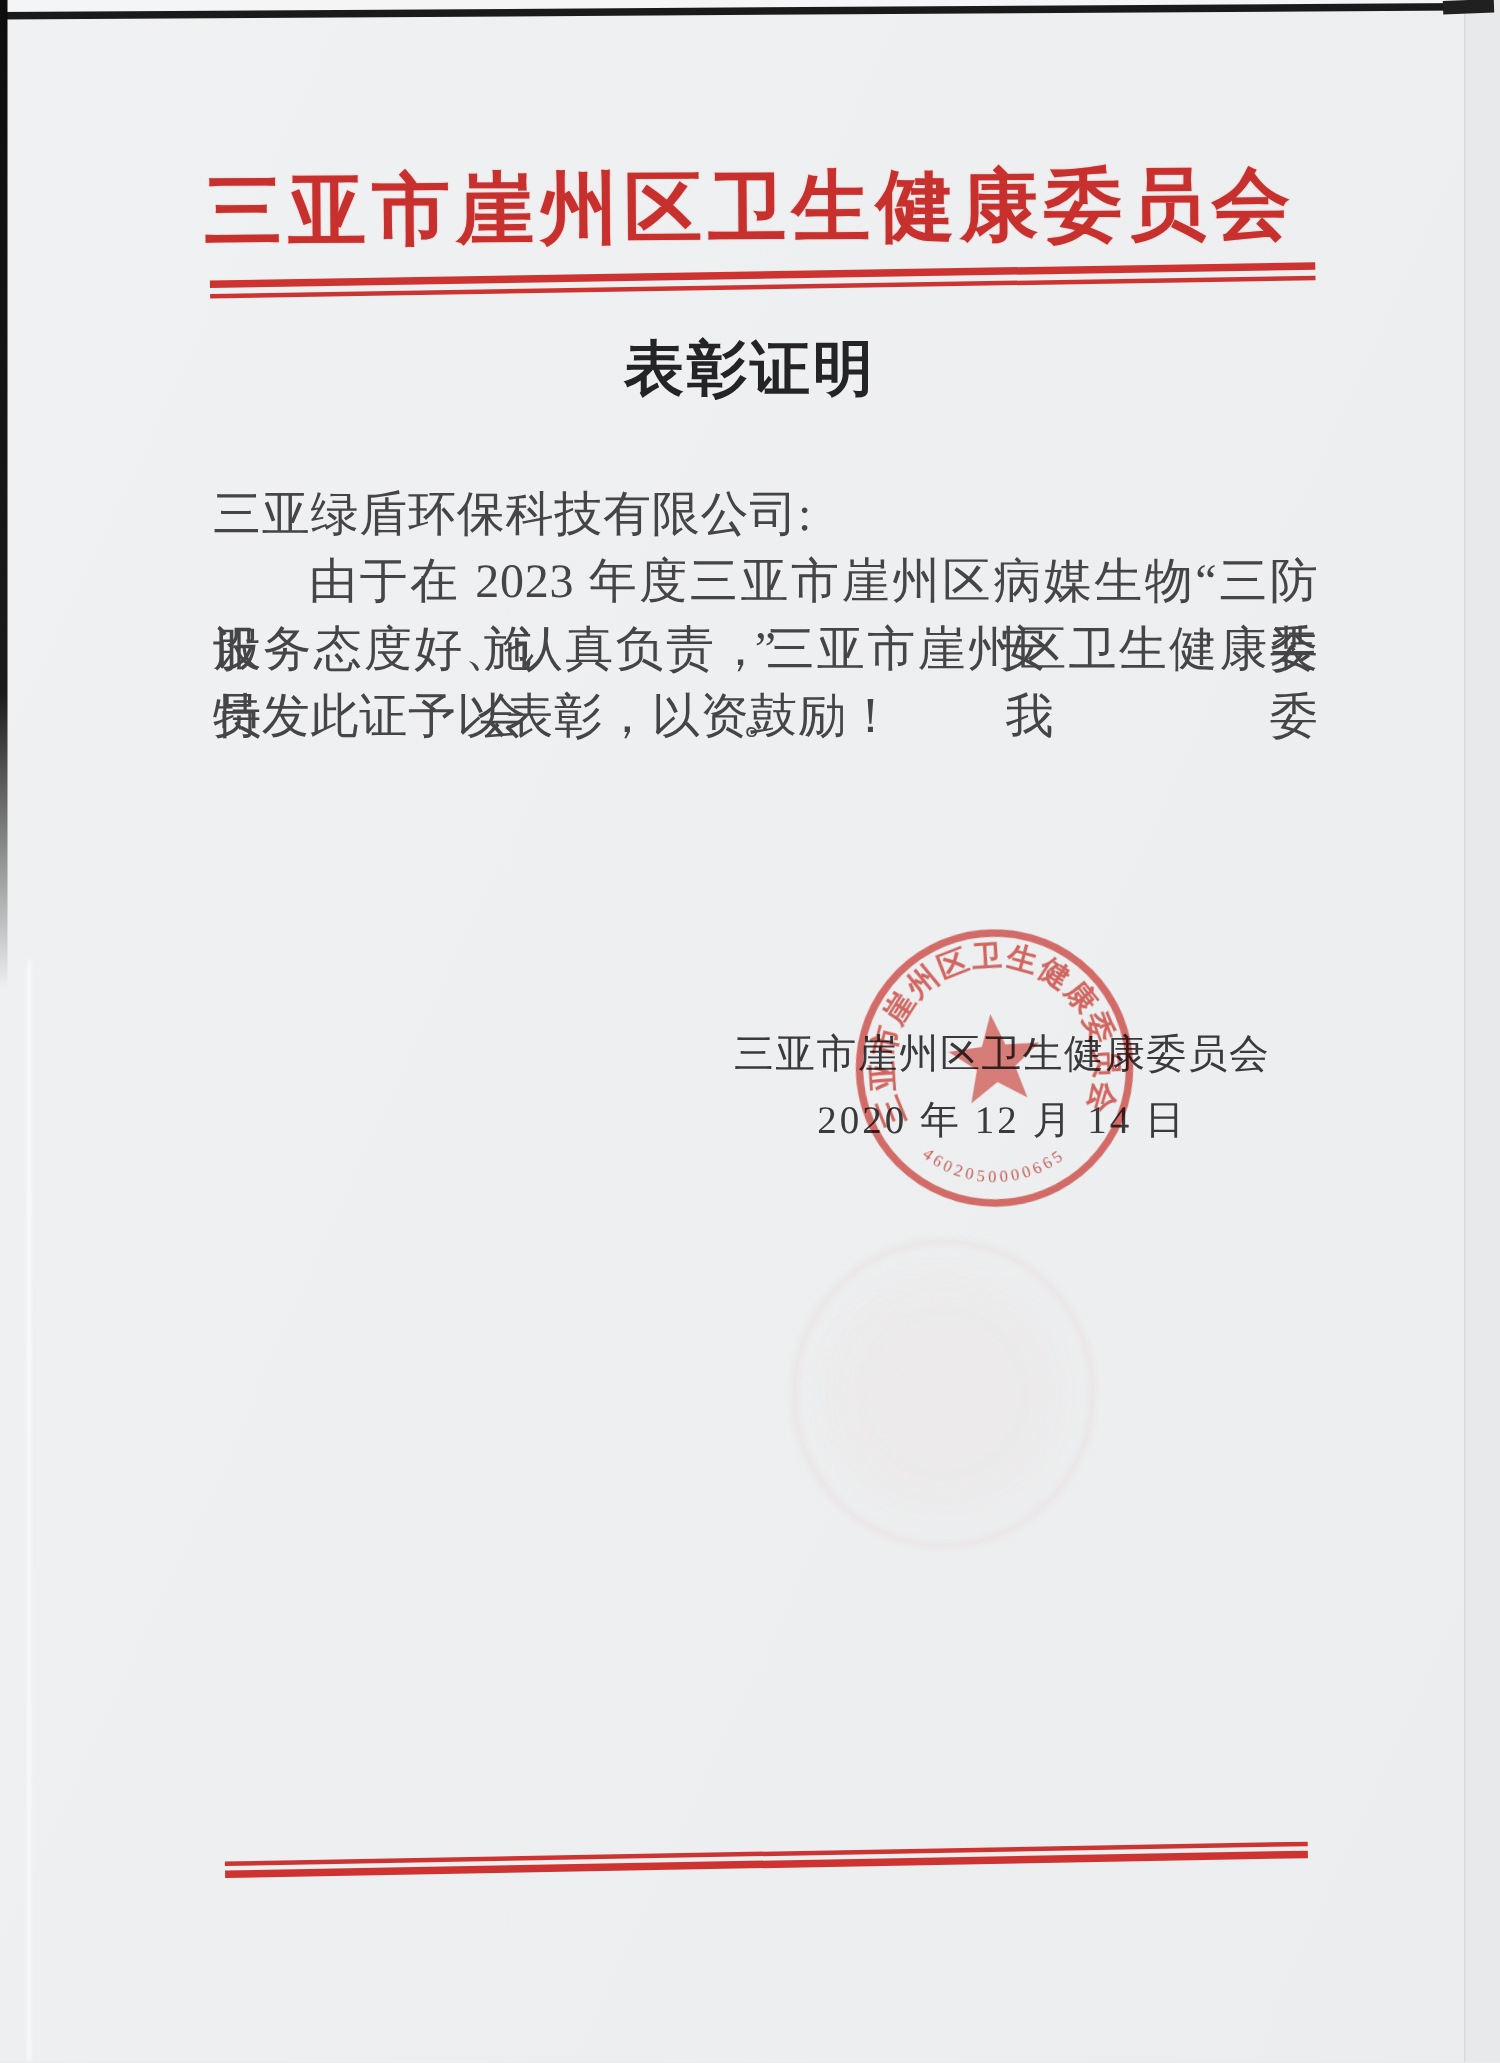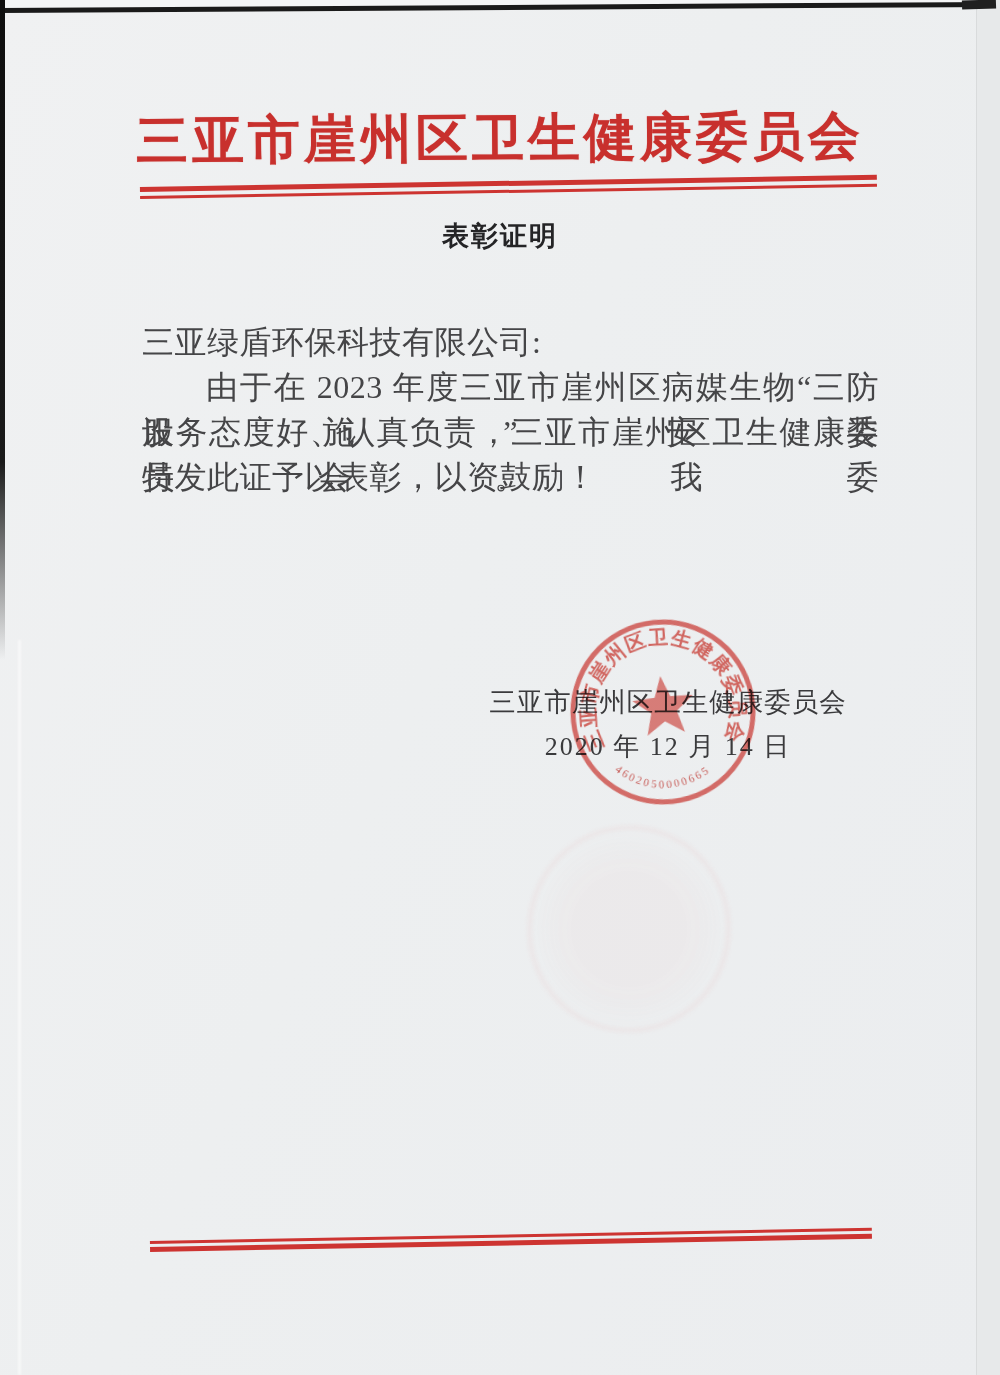--- a/index.html
+++ b/index.html
@@ -60,21 +60,21 @@
   .rule-top .thin  { height: 2.5px; background: #cd3431; }
   .rule-bottom { left: 150px; top: 1241px; width: 722px; transform: rotate(-1.05deg); transform-origin: left center; }
   .rule-bottom .thin  { height: 2.5px; background: #cd3431; }
   .rule-bottom .gap   { height: 3.5px; }
   .rule-bottom .thick { height: 5px; background: #cd3431; }
 
   
   .doc-title {
     position: absolute; left: 0; top: 218px; width: 1000px;
     text-align: center;
-    font-size: 27px; font-weight: 700; letter-spacing: 2px;
+    font-size: 40px; font-weight: 700; letter-spacing: 2px;
     color: #242426;
   }
 
   
   .body-block {
     position: absolute; left: 142px; top: 320px; width: 737px;
     font-size: 32px; line-height: 45px;
     color: #454547; letter-spacing: 0.5px;
   }
   .body-line { height: 45px; white-space: nowrap; }

